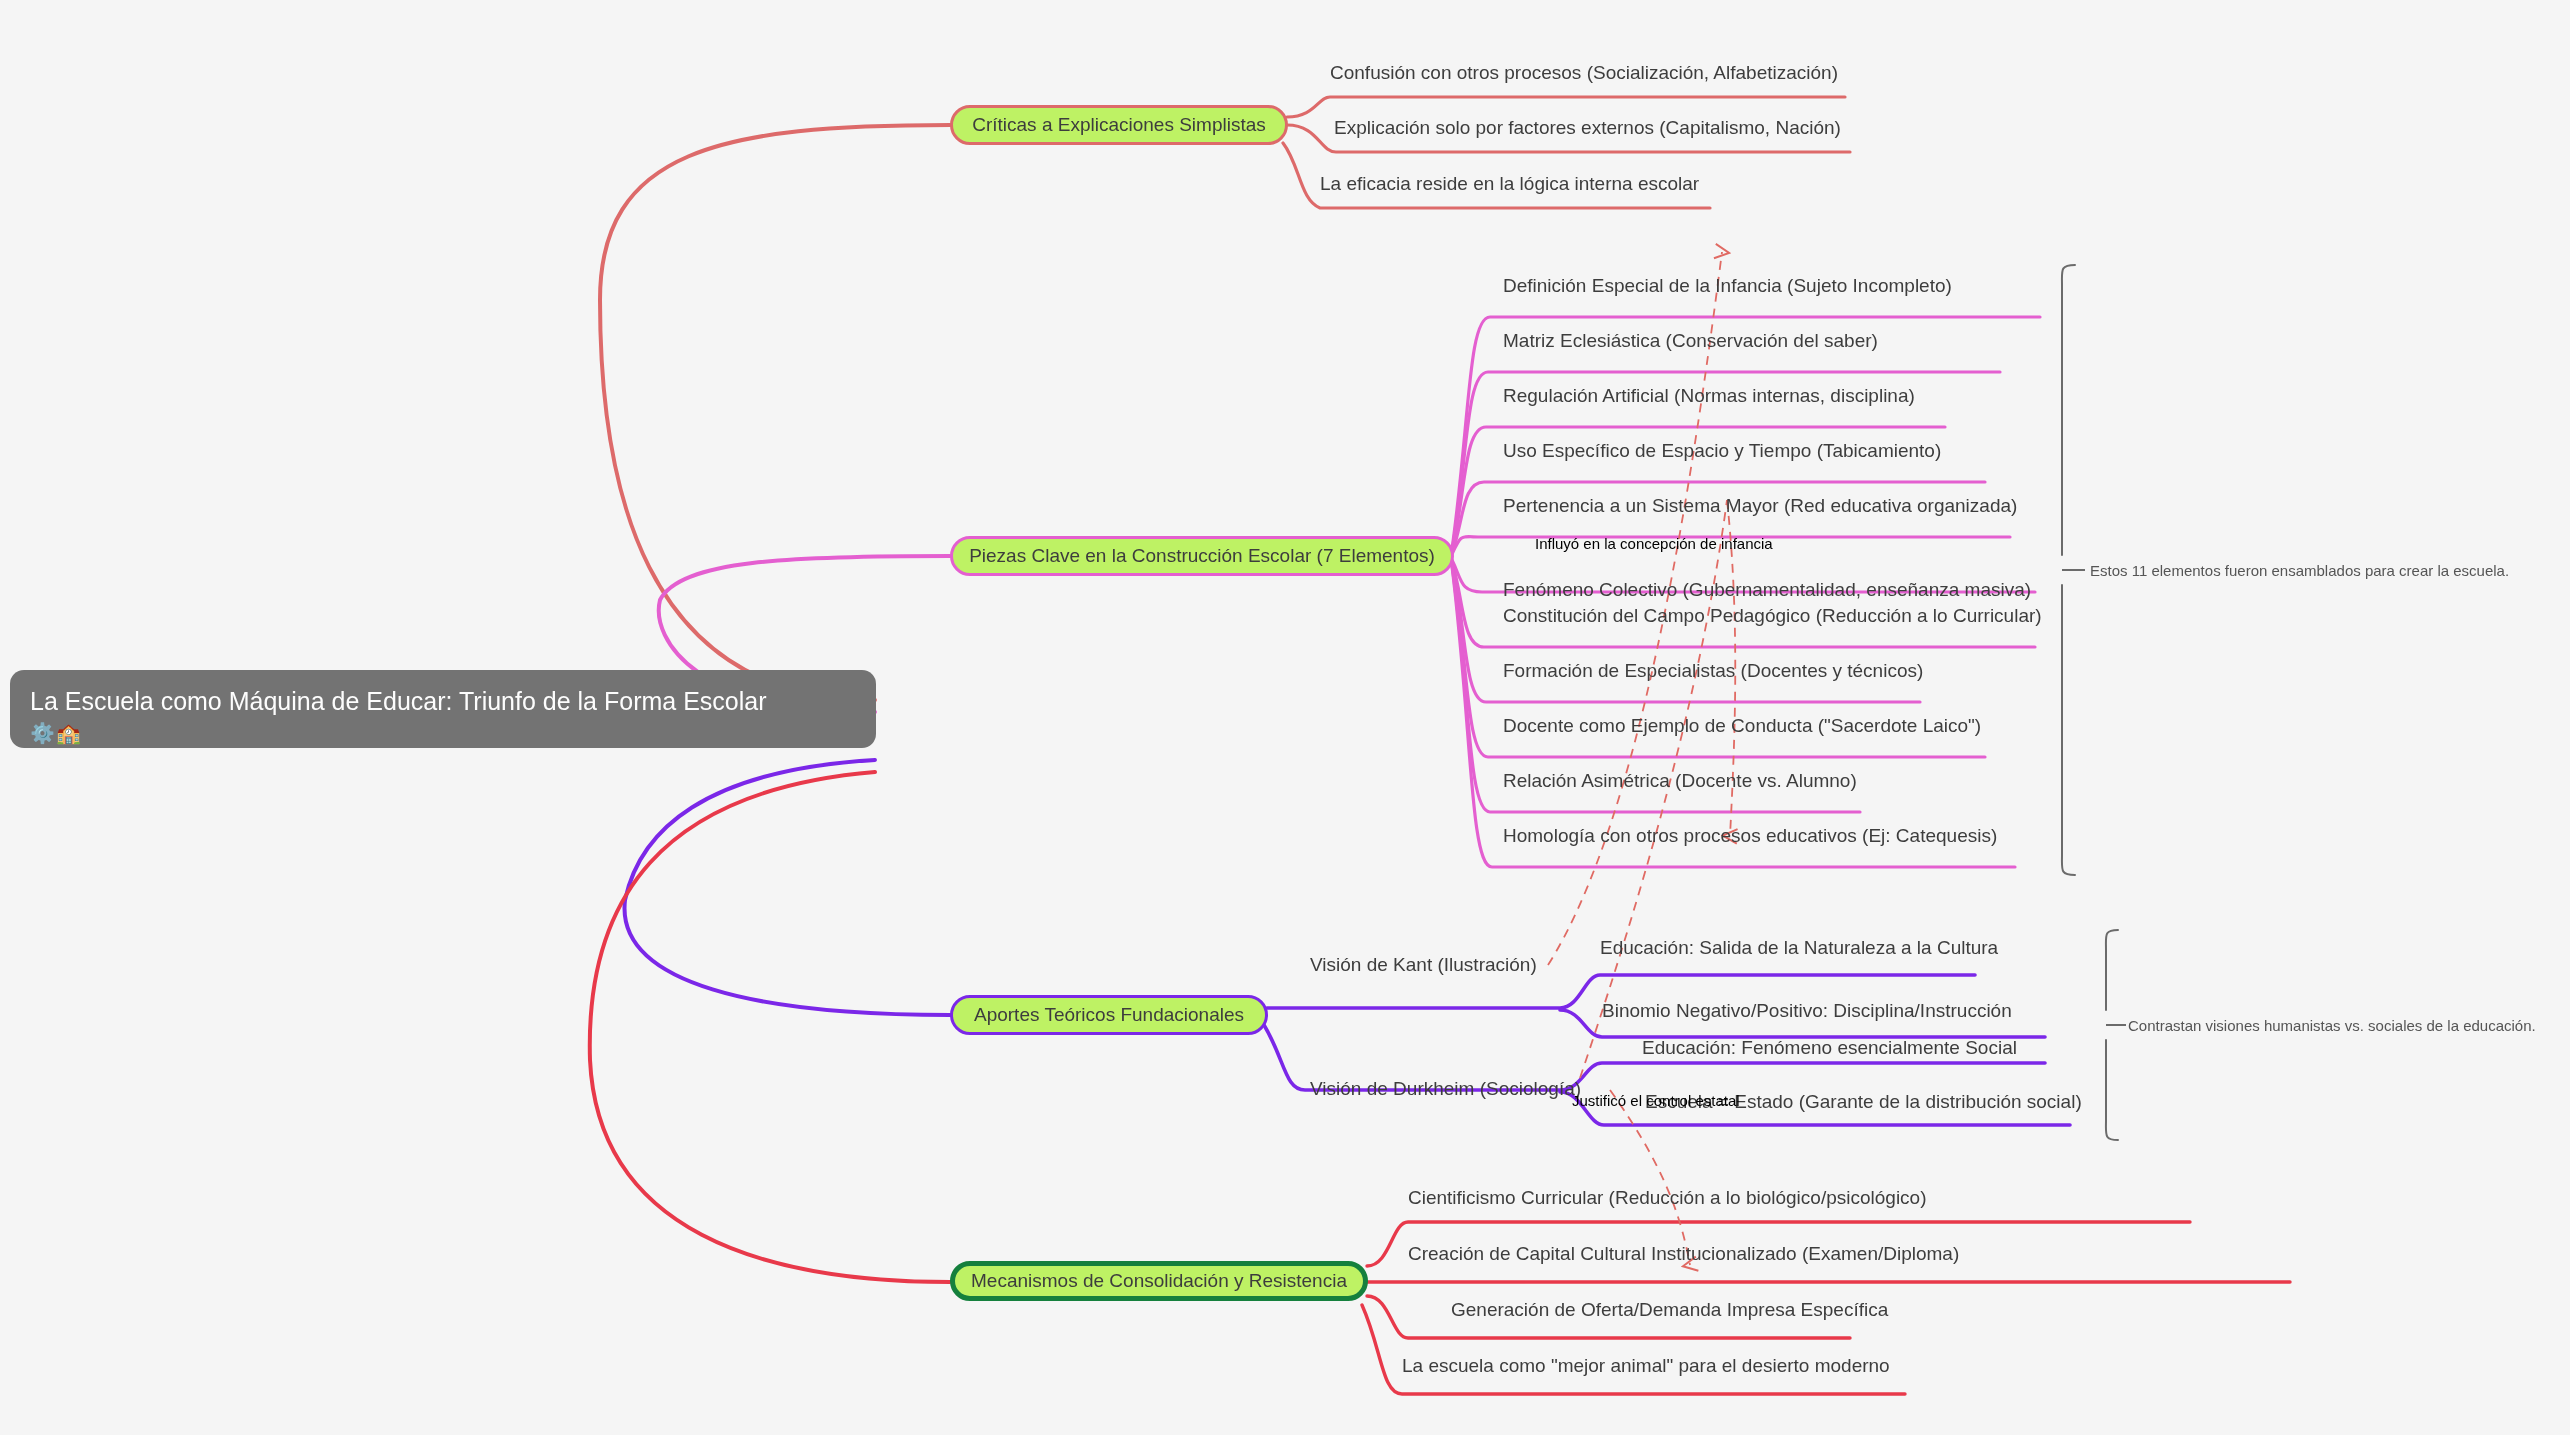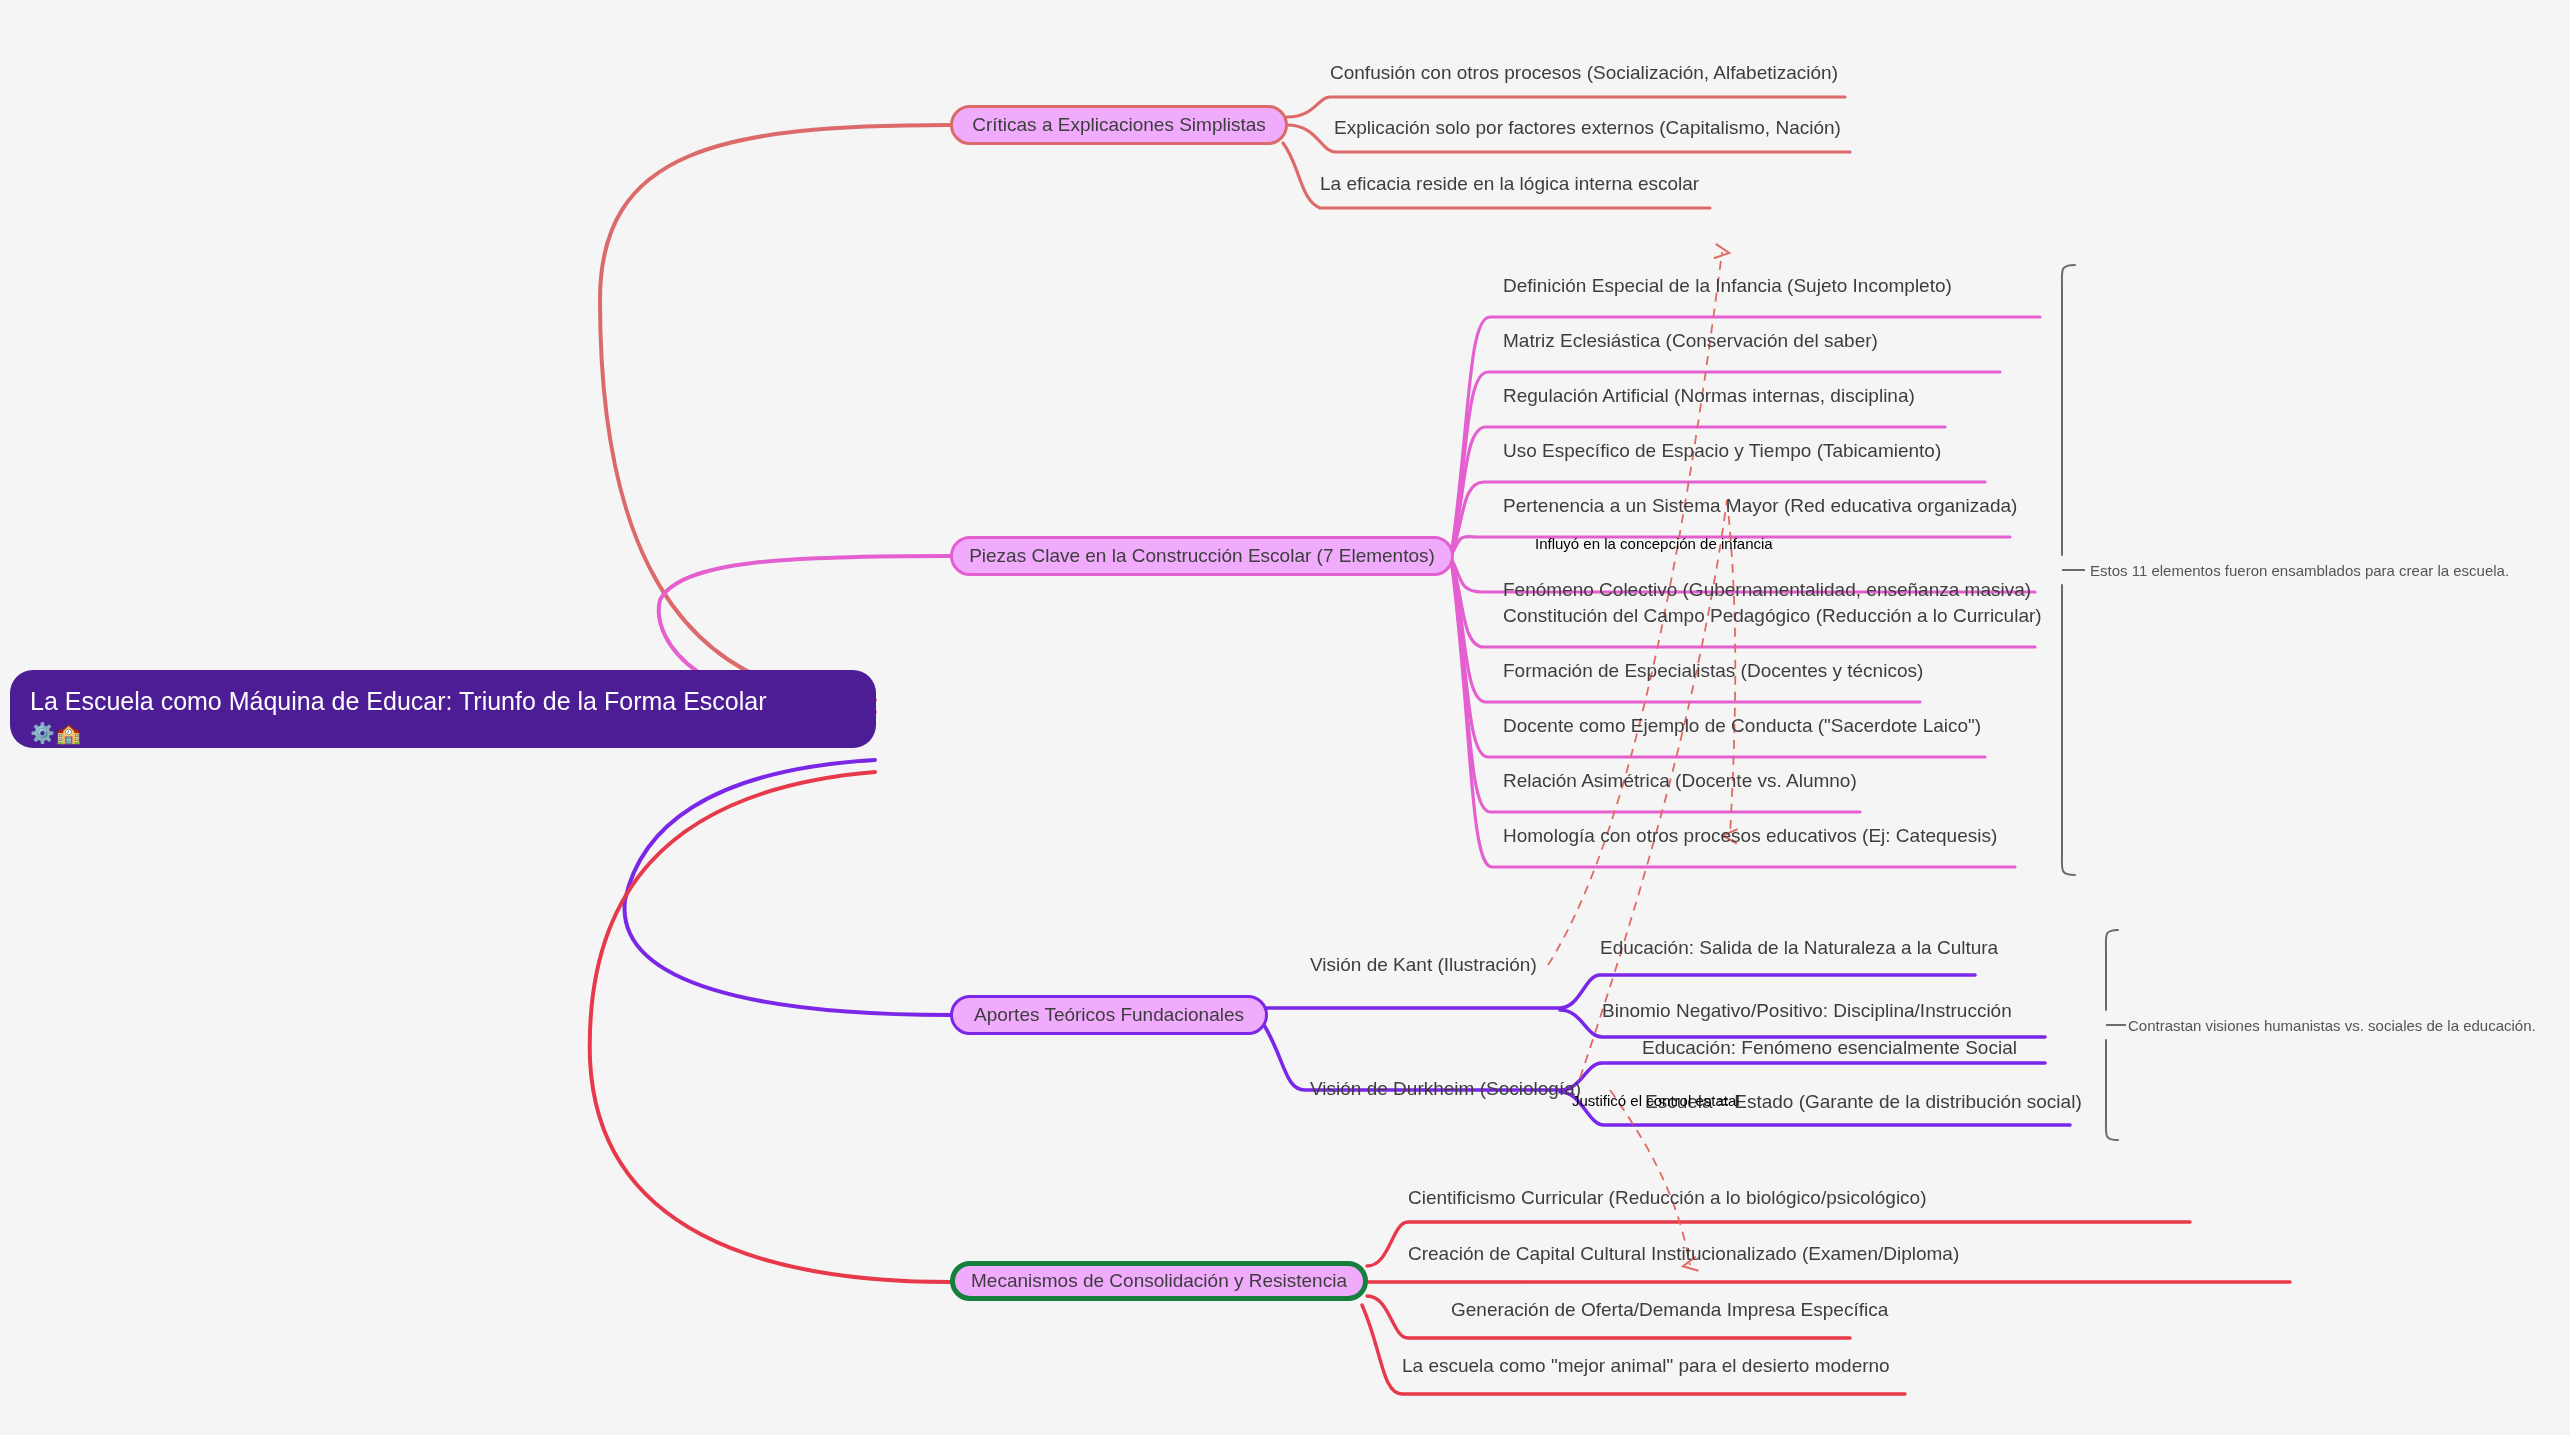--- a/index.html
+++ b/index.html
@@ -10,43 +10,43 @@
     font-family:"Liberation Sans", sans-serif;
     overflow:hidden;
     position:relative;
   }
   #stage{position:absolute;left:0;top:0;width:2570px;height:1435px;}
   svg#wires{position:absolute;left:0;top:0;width:2570px;height:1435px;pointer-events:none;}
 
   
   .root-node{
     position:absolute;
-    background:#4c1d95;
+    background:#737373;
     color:#ffffff;
-    border-radius:23px;
+    border-radius:14px;
     box-sizing:border-box;
     padding:16px 20px 10px 20px;
   }
   .root-title{
     font-size:25px;
     line-height:30px;
     white-space:nowrap;
     color:#fdfdfd;
   }
   .root-emoji{
     font-size:20px;
     line-height:26px;
     margin-top:4px;
     letter-spacing:1px;
   }
 
   
   .pill{
     position:absolute;
-    background:#f0abfc;
+    background:#bef264;
     border-radius:22px;
     box-sizing:border-box;
     display:flex;
     align-items:center;
     justify-content:center;
     padding:0 16px;
     height:40px;
     white-space:nowrap;
     font-size:19px;
     color:#3d3d3d;

